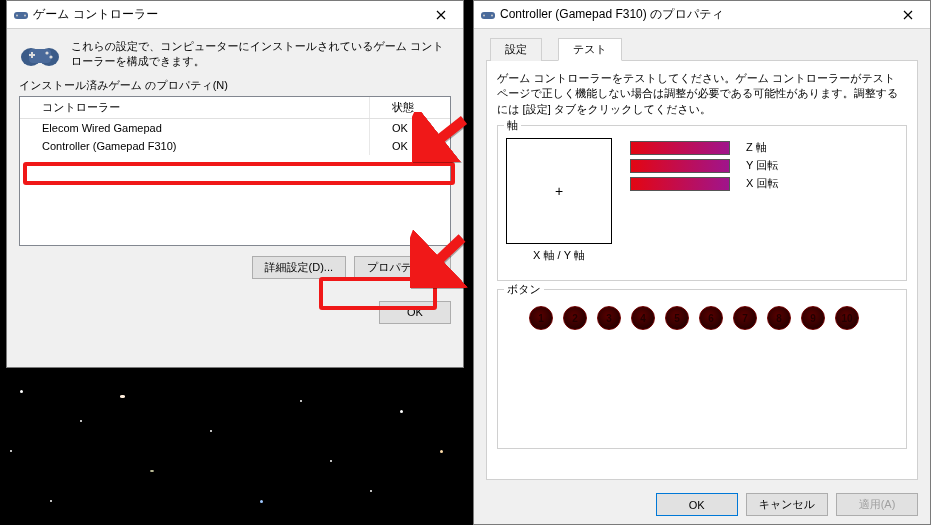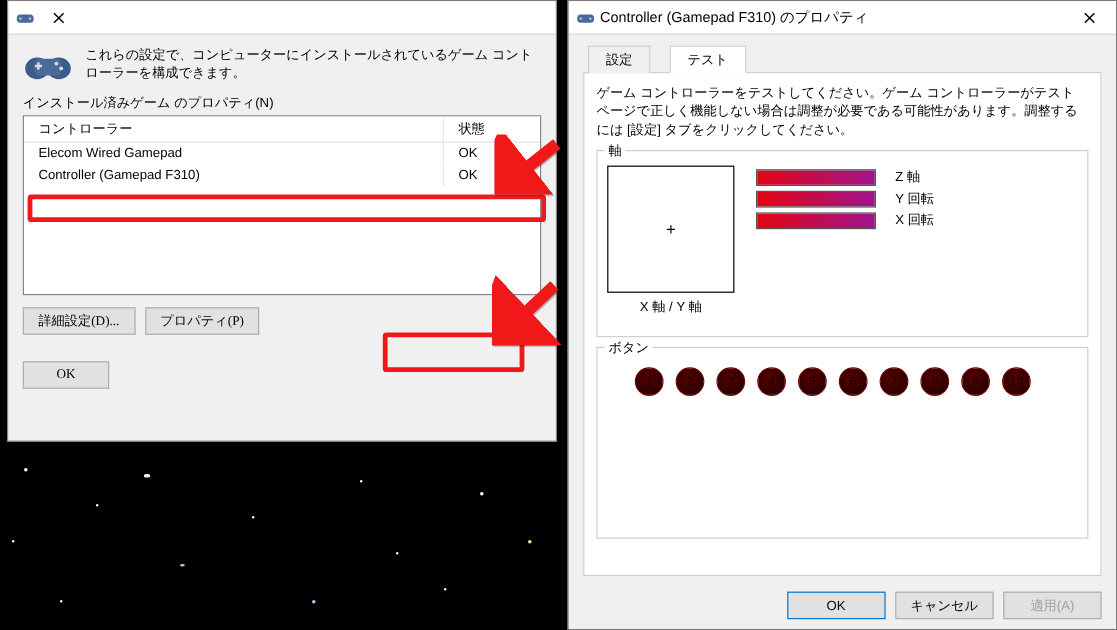--- a/index.html
+++ b/index.html
@@ -60,34 +60,33 @@
     height: 150px;
     overflow: hidden;
   }
   .list-header {
     display: flex;
     background: #fff;
     border-bottom: 1px solid #e0e0e0;
     font-size: 11px;
     color: #000;
   }
-  .list-header .col, .list-row .col { padding: 3px 12px; }
+  .list-header .col, .list-row .col { padding: 3px 22px; }
   .col-name { flex: 1; border-right: 1px solid #e8e8e8; }
   .col-status { width: 80px; }
   .list-row { display: flex; font-size: 11px; color: #000; }
   .highlight-red {
     position: absolute;
     border: 4px solid #f01818;
     border-radius: 3px;
     pointer-events: none;
   }
   .btn-row {
-    display: flex; justify-content: flex-start; gap: 8px;
+    display: flex; justify-content: flex-end; gap: 8px;
     margin-top: 10px;
-    font-family: Liberation Serif, serif;
   }
   .win-btn {
     min-width: 90px; height: 23px;
     background: #e1e1e1;
     border: 1px solid #adadad;
     font-size: 11px;
     display: inline-flex; align-items: center; justify-content: center;
     padding: 0 12px;
     cursor: pointer;
   }
@@ -216,20 +215,21 @@
   <div class="star" style="left:300px;top:400px;width:2px;height:2px;"></div>
 </div>
 
 <div class="dialog left-dialog">
   <div class="titlebar">
     <svg class="gamepad-icon-sm" width="16" height="16" viewBox="0 0 16 16">
       <rect x="1" y="5" width="14" height="7" rx="3" fill="#4a6a9a"></rect>
       <circle cx="4" cy="8.5" r="1" fill="#ccc"></circle>
       <circle cx="12" cy="8.5" r="1" fill="#ccc"></circle>
     </svg>
+    <span class="title-text" style="margin-left:4px;">ゲーム コントローラー</span>
     <div class="close-btn">
       <svg width="10" height="10" viewBox="0 0 10 10">
         <path d="M1 1 L9 9 M9 1 L1 9" stroke="currentColor" stroke-width="1.2"></path>
       </svg>
     </div>
   </div>
   <div class="dlg-body">
     <div class="intro-row">
       <svg class="gamepad-icon-lg" viewBox="0 0 42 30">
         <ellipse cx="12" cy="18" rx="10" ry="9" fill="#3b5b88"></ellipse>

